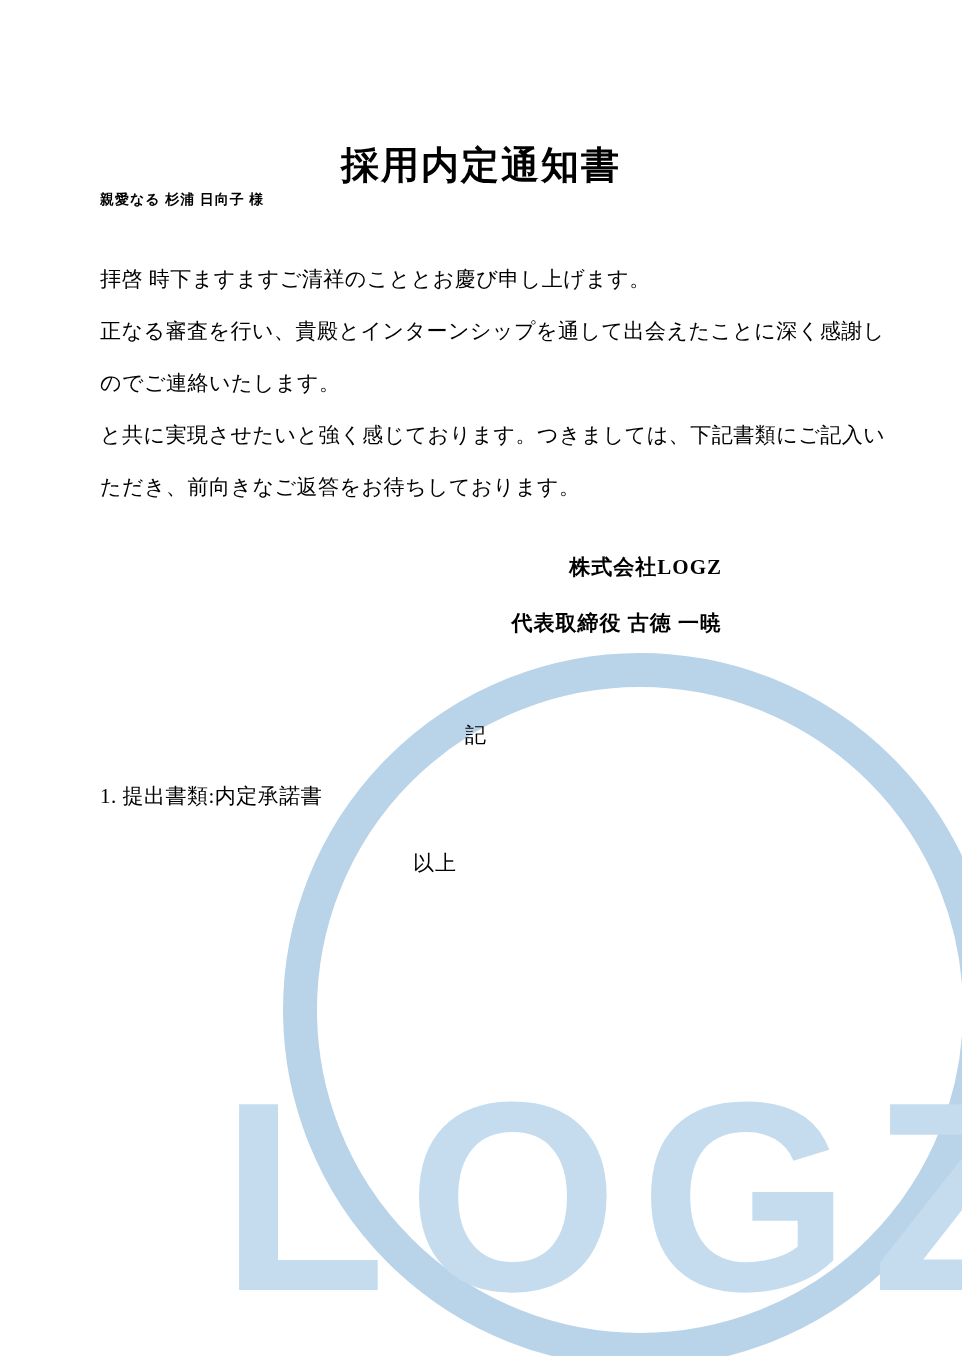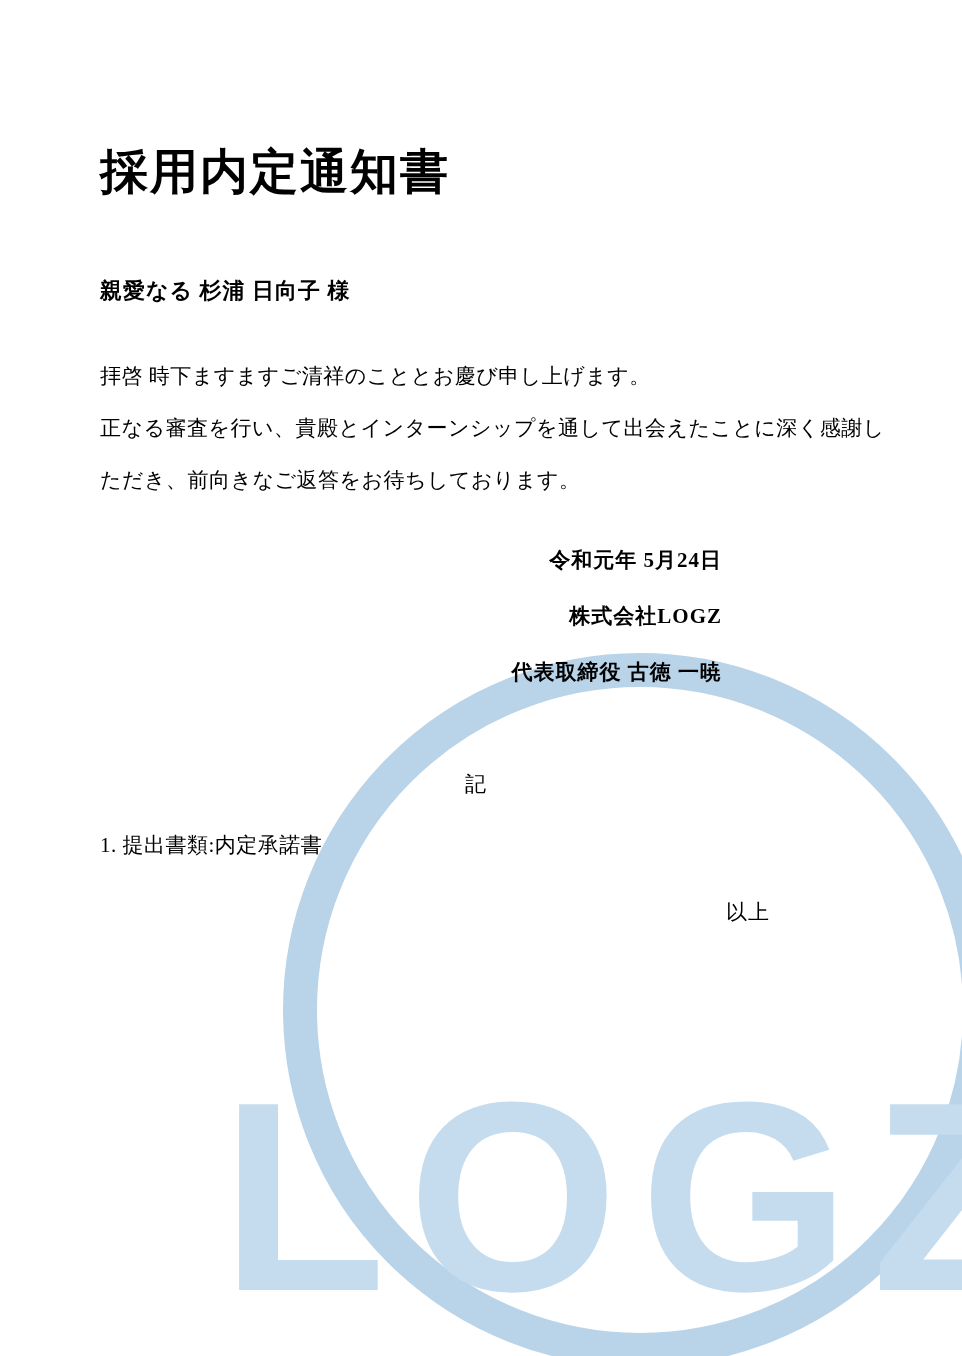--- a/index.html
+++ b/index.html
@@ -28,31 +28,30 @@
     pointer-events: none;
     z-index: 0;
   }
   .doc-content {
     position: relative;
     z-index: 1;
     padding: 0 100px;
     box-sizing: border-box;
   }
   .doc-title {
-    text-align: left;
-    font-size: 48px;
+    text-align: center;
+    font-size: 38px;
     font-weight: bold;
     letter-spacing: 2px;
     margin-top: 140px;
     margin-bottom: 0;
     font-family: "Liberation Serif", serif;
   }
   .salutation {
-    margin-top: 72px;
-    font-size: 22px;
+    font-size: 14px;
     font-weight: bold;
     letter-spacing: 1px;
   }
   .body-block {
     margin-top: 44px;
   }
   .body-line {
     font-size: 21px;
     line-height: 52px;
     letter-spacing: 0.5px;
@@ -84,21 +83,21 @@
   .items {
     margin-top: 28px;
   }
   .item-line {
     font-size: 21px;
     line-height: 38px;
     letter-spacing: 0.5px;
   }
   .ijou {
     margin-top: 34px;
-    text-align: right;
+    text-align: center;
     font-size: 21px;
     padding-right: 92px;
     letter-spacing: 1px;
   }
   .wm-text {
     font-family: "Liberation Sans", sans-serif;
     font-weight: bold;
   }
 </style>
 </head>
@@ -118,26 +117,27 @@
 
   <div class="doc-content">
 
     <div class="doc-title">採用内定通知書</div>
 
     <div class="salutation">親愛なる  杉浦 日向子  様</div>
 
     <div class="body-block">
       <div class="body-line">拝啓   時下ますますご清祥のこととお慶び申し上げます。</div>
       <div class="body-line">正なる審査を行い、貴殿とインターンシップを通して出会えたことに深く感謝し</div>
+      <div class="body-line">のでご連絡いたします。</div>
+      <div class="body-line">と共に実現させたいと強く感じております。つきましては、下記書類にご記入い</div>
       <div class="body-line">ただき、前向きなご返答をお待ちしております。</div>
     </div>
 
 
     <div class="sign-block">
-      <div class="sign-line">令和元年  5月24日</div>
       <div class="sign-line">株式会社LOGZ</div>
       <div class="sign-line">代表取締役  古徳 一暁</div>
     </div>
 
     <div class="ki-mark">記</div>
 
     <div class="items">
       <div class="item-line">1.  提出書類:内定承諾書</div>
     </div>
 

